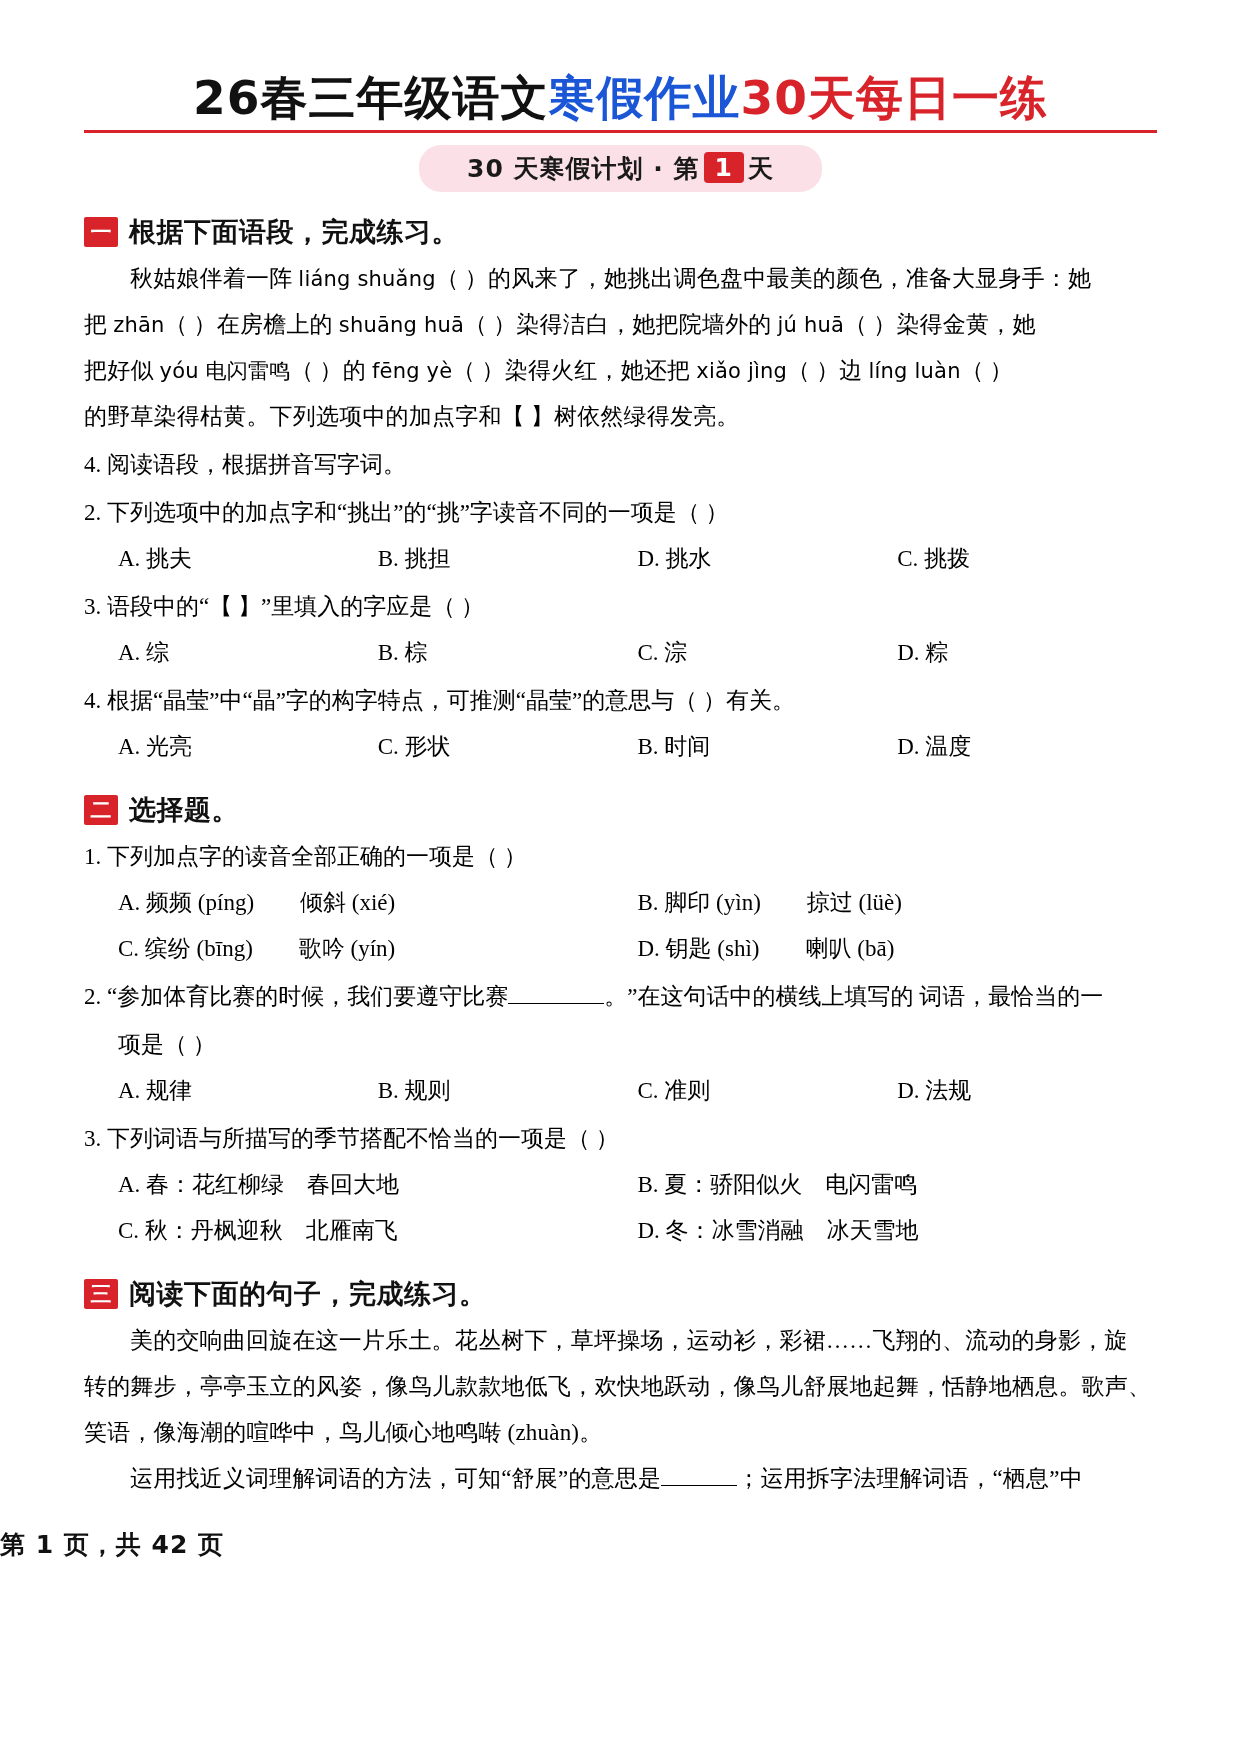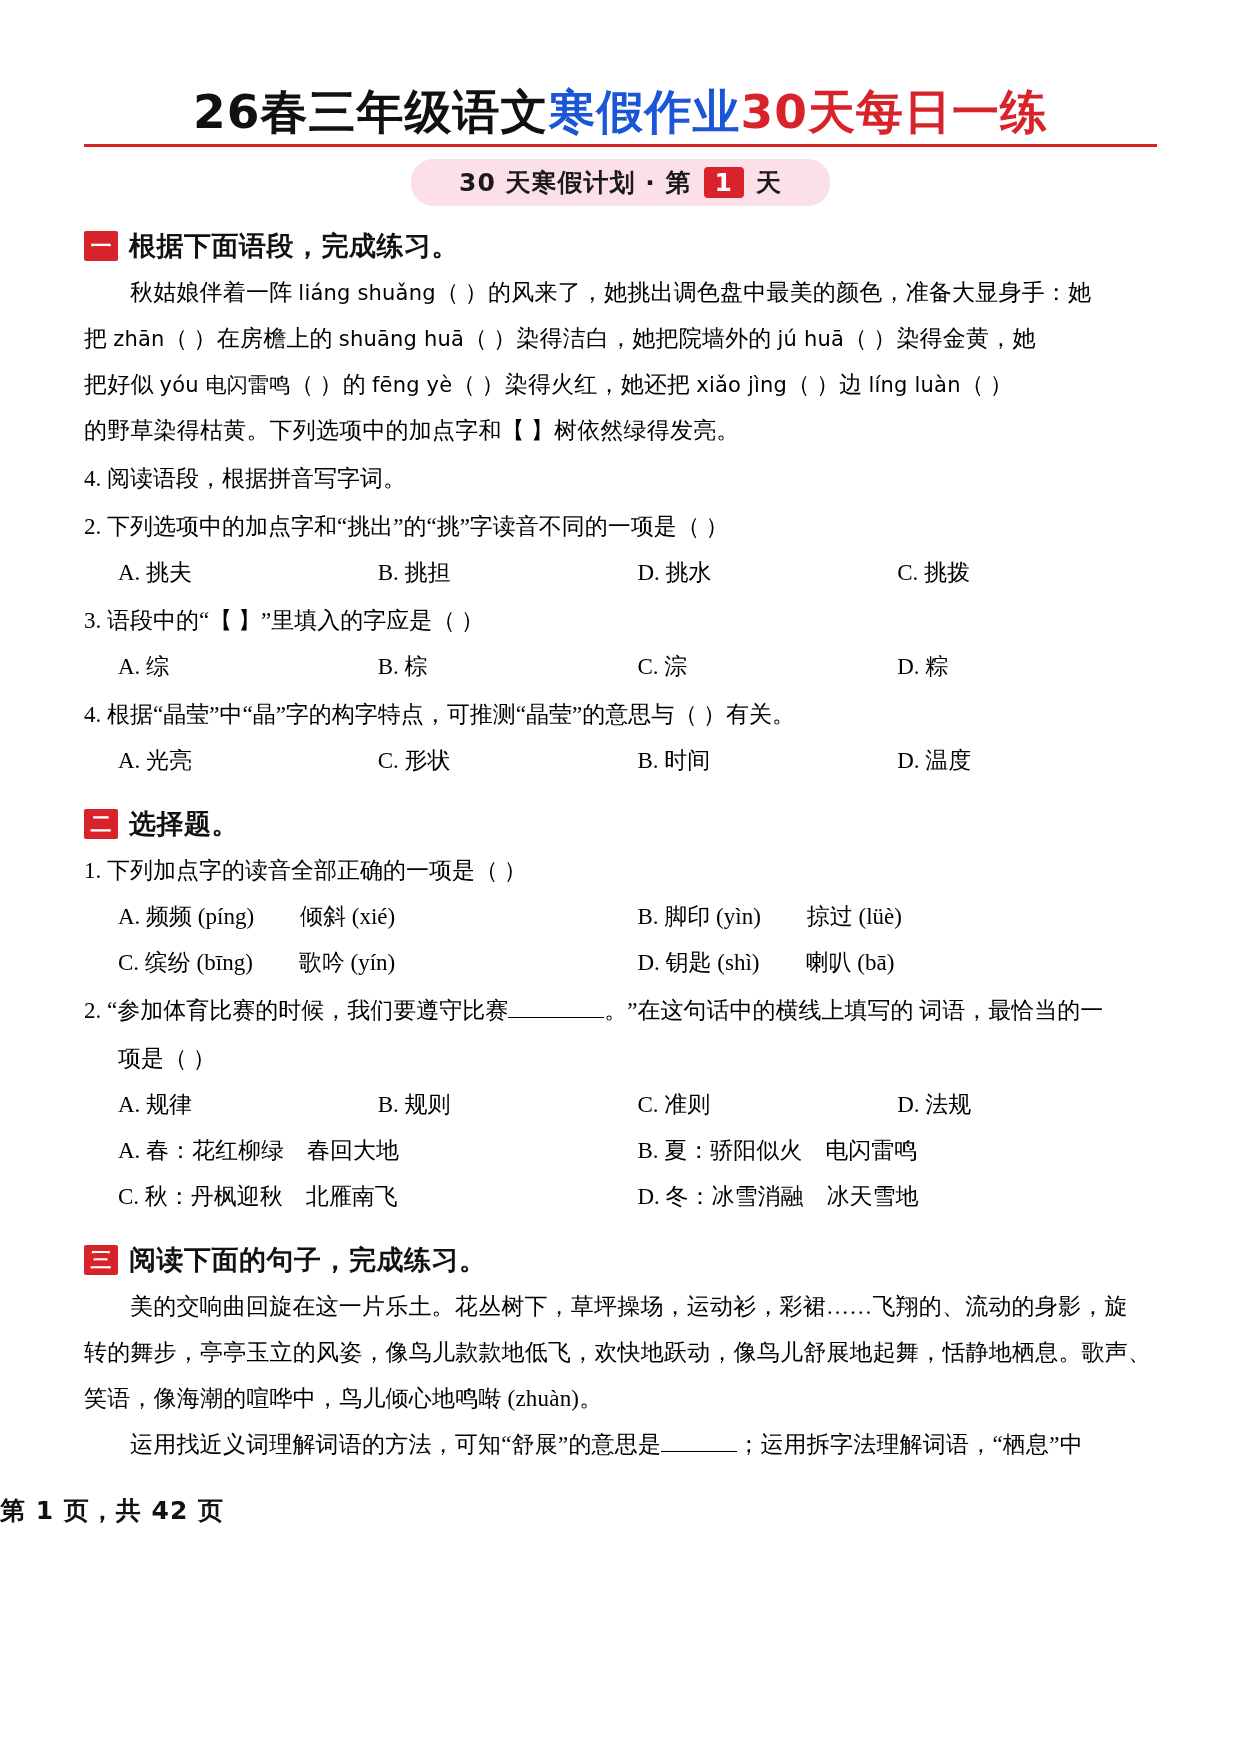--- a/index.html
+++ b/index.html
@@ -6,21 +6,21 @@
   body {
     width:1241px; min-height:1754px;
     background:#ffffff;
     font-family:"Liberation Serif", serif;
     color:#000;
   }
   .page { position:relative; width:1241px; min-height:1754px; padding:0; box-sizing:border-box; }
   .inner { padding:72px 84px 0 84px; }
 
   
-  .title-wrap { text-align:center;margin-top:14px; }
+  .title-wrap { text-align:center; }
   .main-title {
     font-family:"DejaVu Sans", sans-serif;
     font-weight:bold;
     font-size:47px;
     letter-spacing:1px;
     white-space:nowrap;
     line-height:1.12;
   }
   .t-black { color:#111; }
   .t-blue  { color:#1b56d6; }
@@ -29,21 +29,21 @@
 
   .plan-bar-wrap { display:flex; justify-content:center; margin-top:12px; }
   .plan-bar {
     background:#fbe0e8;
     border-radius:22px;
     padding:7px 48px;
     font-family:"DejaVu Sans", sans-serif;
     font-size:25px;
     font-weight:bold;
     color:#1a1a1a;
-    display:flex; align-items:center; gap:8px;
+    display:flex; align-items:flex-start; 
     letter-spacing:1px;
   }
   .day-num {
     display:inline-block;
     background:#d8232a;
     color:#fff;
     font-weight:bold;
     padding:1px 11px;
     border-radius:4px;
     margin:0 4px;
@@ -185,20 +185,21 @@
       <span>2. “参加体育比赛的时候，我们要遵守比赛</span><span class="under"></span><span>。”在这句话中的横线上填写的 词语，最恰当的一</span>
     </div>
     <div class="q" style="padding-left:34px;">项是（        ）</div>
     <div class="opts four">
       <div>A. 规律</div>
       <div>B. 规则</div>
       <div>C. 准则</div>
       <div>D. 法规</div>
     </div>
 
+    <div class="q">3. 下列词语与所描写的季节搭配不恰当的一项是（        ）</div>
     <div class="opts two">
       <div>A. 春：花红柳绿　春回大地</div>
       <div>B. 夏：骄阳似火　电闪雷鸣</div>
     </div>
     <div class="opts two">
       <div>C. 秋：丹枫迎秋　北雁南飞</div>
       <div>D. 冬：冰雪消融　冰天雪地</div>
     </div>
 
     <div class="sec-head">

